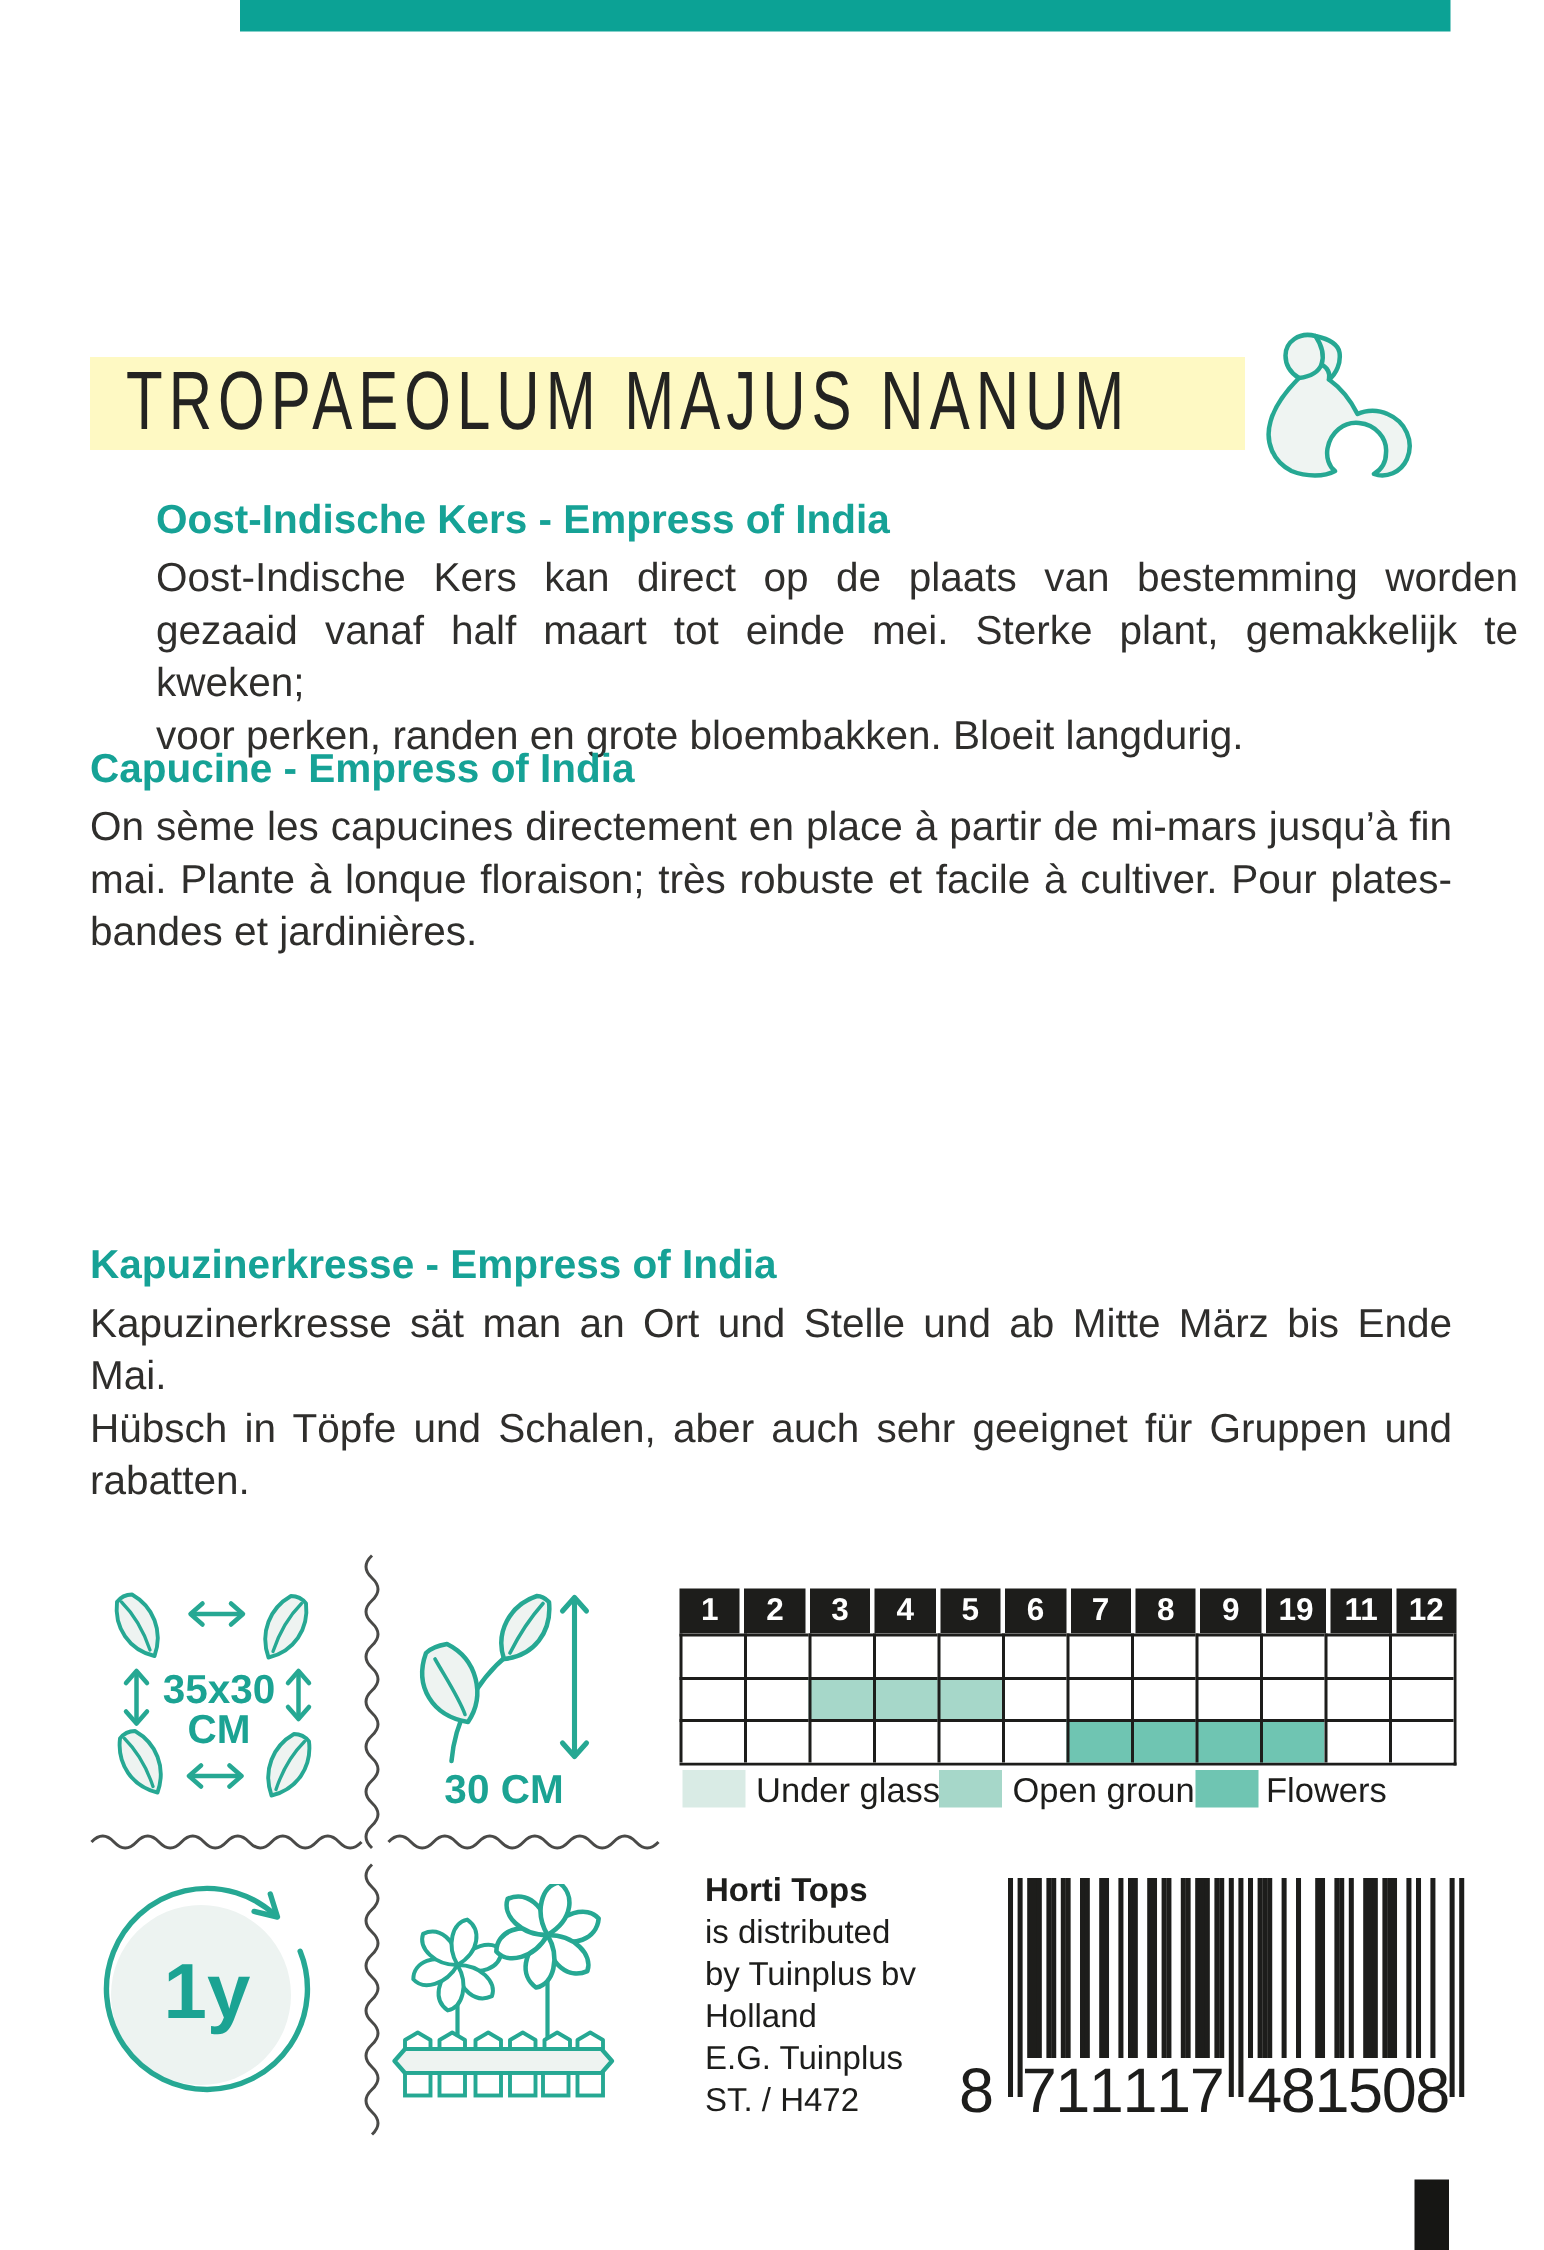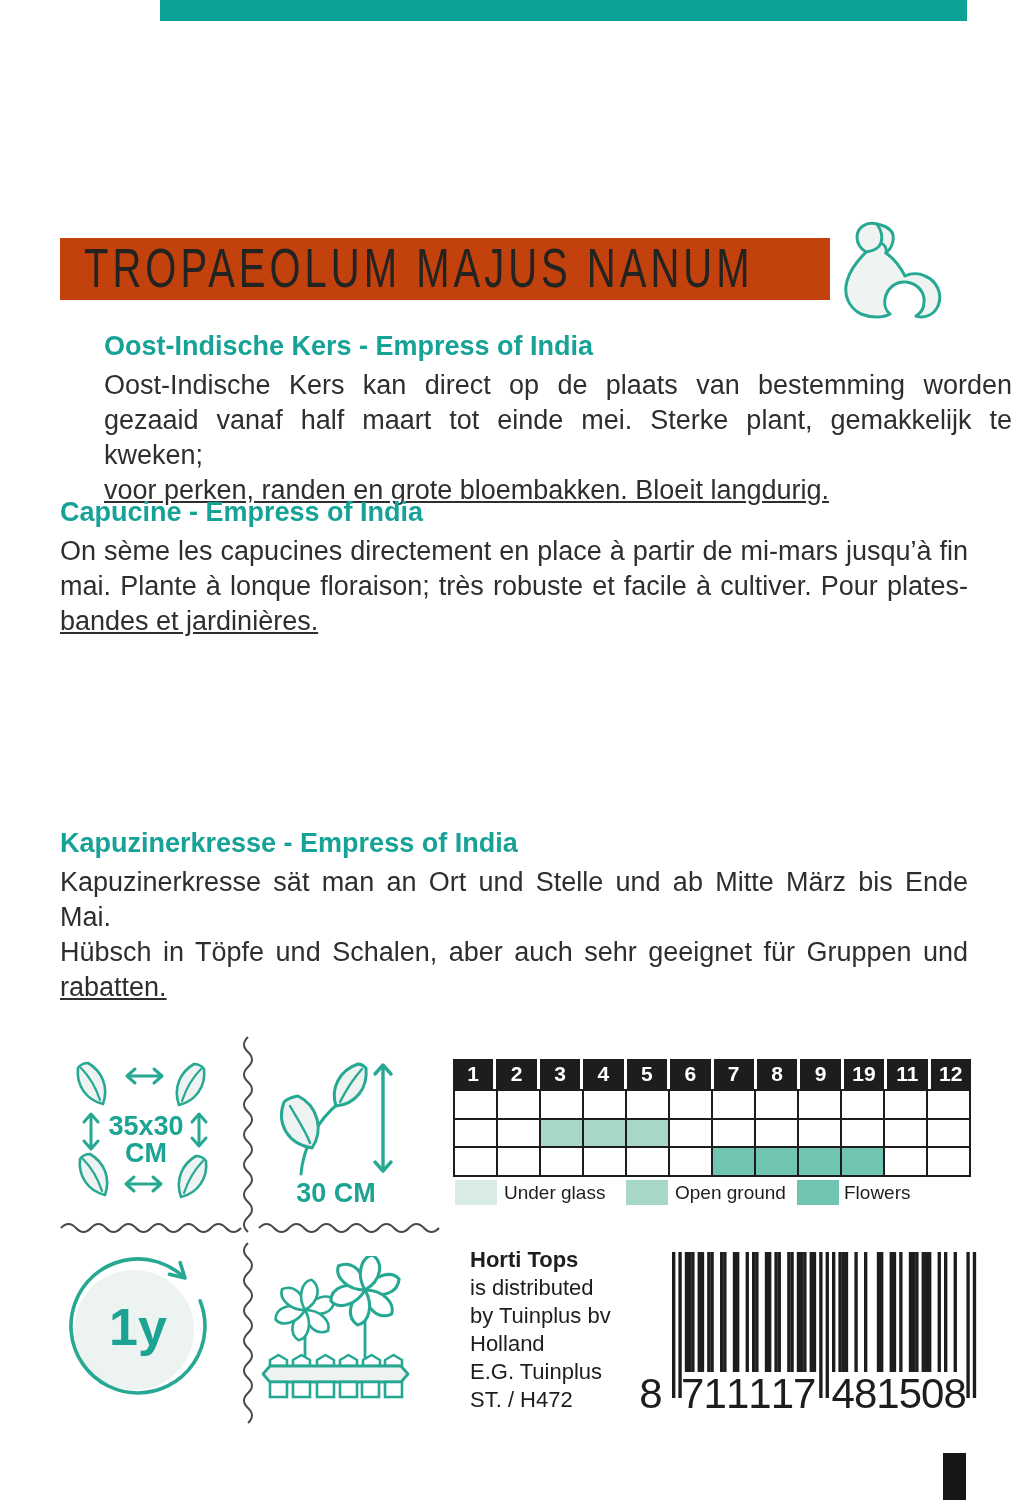--- a/index.html
+++ b/index.html
@@ -2,47 +2,47 @@
 <html><head>
 <meta charset="utf-8">
 <style>
   html,body{margin:0;padding:0;background:#fff;}
   .page{position:relative;width:1029px;height:1500px;background:#fff;overflow:hidden;
         font-family:"Liberation Sans",sans-serif;color:#2f2e2c;}
   .abs{position:absolute;}
 
   .topbar{left:160px;top:0;width:807px;height:21px;background:#0ca295;}
 
-  .title-band{left:60px;top:238px;width:770px;height:62px;background:#c2410c;
+  .title-band{left:60px;top:238px;width:770px;height:62px;background:#fef9c3;
               display:flex;align-items:center;padding-left:24px;box-sizing:border-box;}
   .title{display:inline-block;font-size:40px;font-weight:400;letter-spacing:4px;
          color:#232321;white-space:nowrap;transform:scaleY(1.38);transform-origin:0 55%;}
 
   .section{left:60px;width:908px;}
   .s-head{font-size:27px;font-weight:700;color:#16a296;line-height:37px;margin:0 0 3px 0;}
   .s-body{font-size:27px;line-height:35px;color:#2f2e2c;}
   .bline{text-align:justify;text-align-last:justify;}
-  .bline.last{text-align-last:left;text-decoration:underline;}
+  .bline.last{text-align-last:left;}
 
   svg text{font-family:"Liberation Sans",sans-serif;}
   .teal-label{fill:#1ba393;font-weight:700;}
 
   
   .cal-head{left:453px;top:1059px;width:518px;height:30px;display:grid;
             grid-template-columns:repeat(12,1fr);gap:3px;}
   .cal-head .hc{background:#1d1d1b;color:#fff;font-size:21px;font-weight:700;
                 display:flex;align-items:center;justify-content:center;}
   .cal-body{left:453px;top:1089px;width:518px;height:88px;display:grid;
             grid-template-columns:repeat(12,1fr);grid-template-rows:repeat(3,1fr);
             border-right:2px solid #1d1d1b;border-bottom:2px solid #1d1d1b;box-sizing:border-box;}
   .cal-body .bc{border-left:2px solid #1d1d1b;border-top:2px solid #1d1d1b;box-sizing:border-box;background:#fff;}
 
   .legend{left:453px;top:1180px;width:525px;height:26px;}
   .leg-sw{position:absolute;width:42px;height:25px;top:0;}
-  .leg-lb{position:absolute;top:0;font-size:19px;color:#1d1d1b;line-height:26px;white-space:nowrap;}
+  .leg-lb{position:absolute;top:0;font-size:23px;color:#1d1d1b;line-height:26px;white-space:nowrap;}
 
   .dist{left:470px;top:1246px;width:170px;font-size:22px;line-height:28px;color:#1d1d1b;}
   .dist .dn{font-weight:700;font-size:22px;}
 
   #barcode text{font-size:42px;fill:#1d1d1b;}
   .corner-mark{left:943px;top:1453px;width:23px;height:47px;background:#161614;}
   .wavy{stroke:#4a4a48;stroke-width:2;fill:none;}
 </style>
 </head>
 <body>

